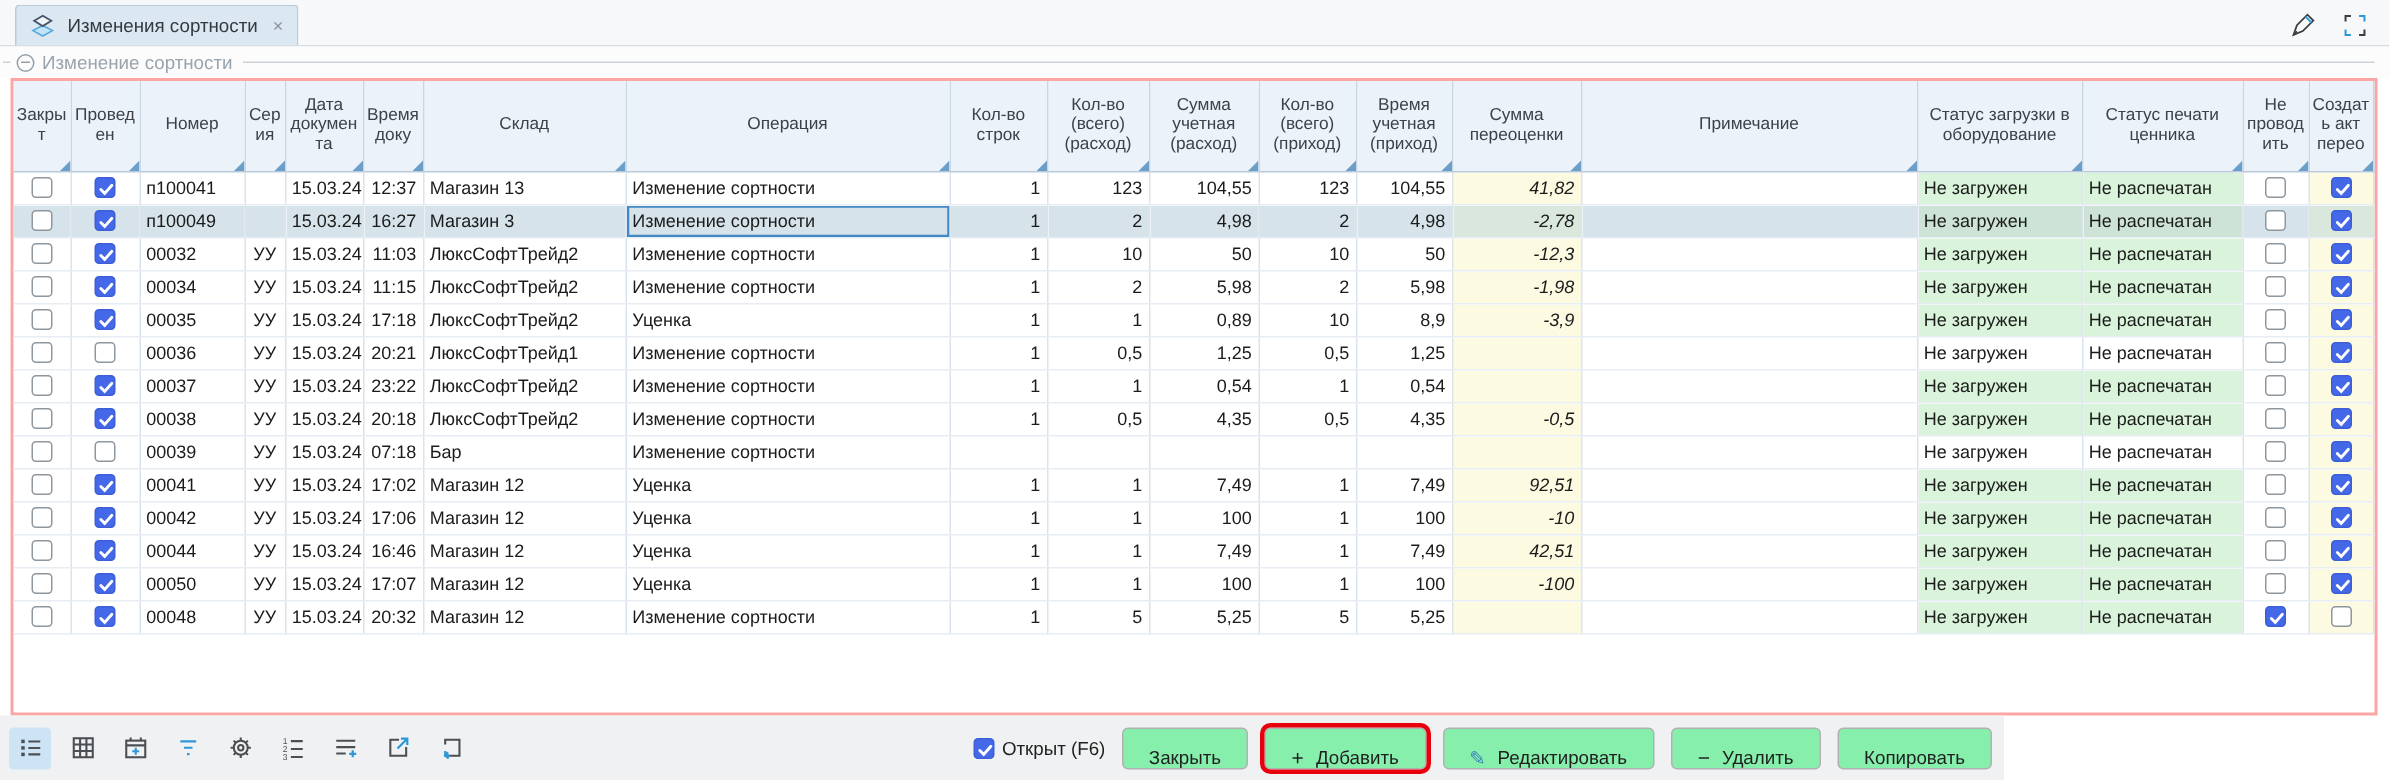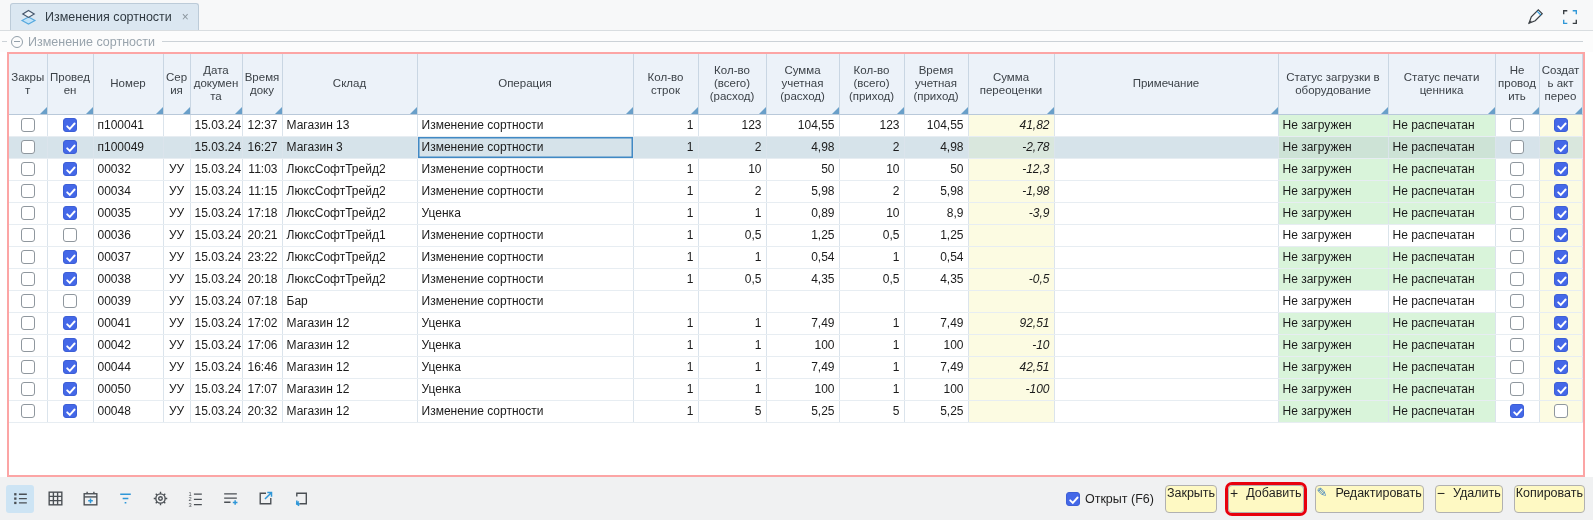--- a/index.html
+++ b/index.html
@@ -79,35 +79,35 @@
   .cb {
     display:inline-block; width:14px; height:14px; border:1px solid #8f979e;
     border-radius:3px; background:#fff; vertical-align:middle; position:relative;
     cursor:pointer;
   }
   .cb.on { background:#4468e8; border-color:#3d5fd6; }
   .cb svg { position:absolute; left:0; top:0; }
 
   
   .footer {
-    position:absolute; left:0; top:477px; width:1593px; height:43px;
+    position:absolute; left:0; top:477px; width:1336px; height:43px;
     background:#f0f1f2; display:flex; align-items:center; padding:0 8px 0 6px;
   }
   .icon-btn {
     width:28px; height:28px; margin-right:7px; border-radius:3px;
     display:flex; align-items:center; justify-content:center; cursor:pointer; flex:0 0 auto;
   }
   .icon-btn.active { background:#cde4f4; }
   .footer-right { margin-left:auto; display:flex; align-items:center; gap:11px; }
   .open-label { display:flex; align-items:center; gap:5px; font-size:12.5px; color:#1f1f1f; cursor:pointer; }
   .btn {
-    height:28px; padding:0 1px; background:#fef9c3;
+    height:28px; padding:0 17px; background:#86efac;
     border:1px solid #b1b1b1; border-radius:4px;
     font-size:12.5px; color:#1f1f1f; font-family:inherit;
-    display:flex; align-items:flex-start; gap:8px; cursor:pointer; white-space:nowrap;
+    display:flex; align-items:flex-end; gap:8px; cursor:pointer; white-space:nowrap;
   }
   .btn .bicon { font-size:14px; line-height:1; }
   .btn .bicon.pencil { color:#3a7ebf; font-size:13px; }
   .btn.red { outline:3px solid #e8000d; outline-offset:0; }
 </style>
 </head>
 <body>
 
 <div class="tabbar">
   <div class="tab">

